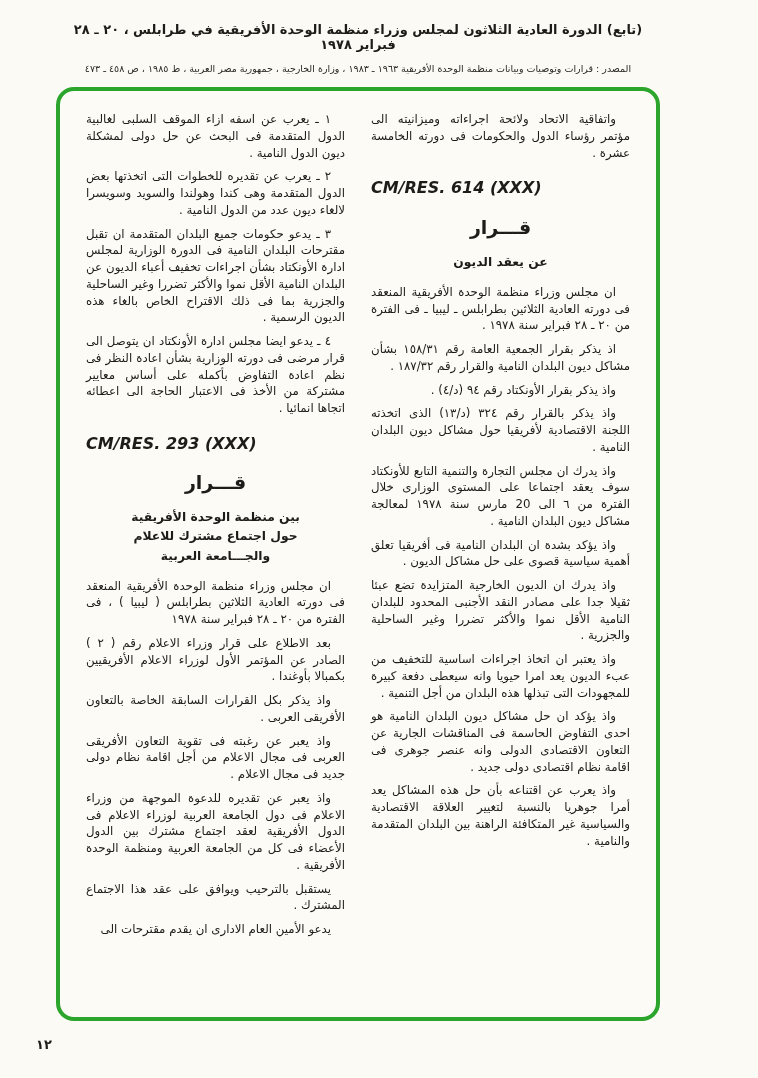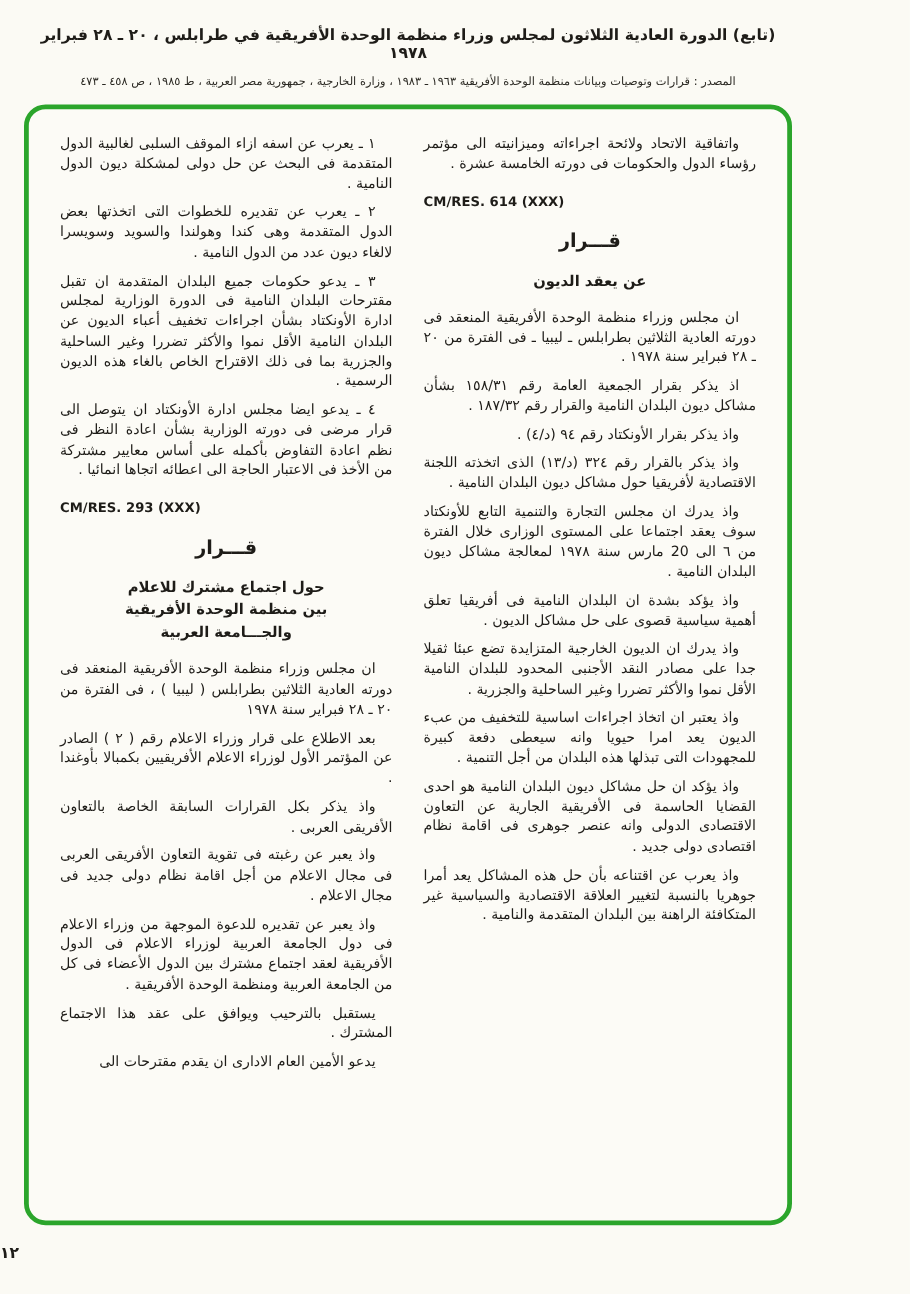--- a/index.html
+++ b/index.html
@@ -4,46 +4,46 @@
 <style>
   * { box-sizing: border-box; }
   html, body { margin: 0; padding: 0; }
   body {
     width: 758px; height: 1078px;
     background: #fbfaf4;
     font-family: "DejaVu Sans", sans-serif;
     color: #1e1c18;
     overflow: hidden;
   }
-  .page { width: 680px; height: 1078px; padding-top: 22px; position: relative; }
+  .page { width: 680px; height: 1078px; padding-top: 22px; position: relative; padding-left: 36px; }
 
   .doc-header { text-align: center; direction: rtl; padding: 0 28px; }
   .doc-title  { font-size: 13px; font-weight: bold; }
   .doc-source { font-size: 9.5px; margin-top: 11px; color: #2a2822; }
 
   .frame {
     margin: 13px 20px 0;
     height: 934px;
     border: 4px solid #2ba52b;
     border-radius: 18px;
     padding: 20px 26px 14px;
     background: #fcfbf6;
     overflow: hidden;
   }
   .columns { direction: rtl; display: flex; gap: 26px; height: 100%; }
   .col { flex: 1 1 0; text-align: justify; font-size: 11.8px; line-height: 1.42; }
   .col p { margin: 0 0 7px; text-indent: 14px; }
 
   .res-code {
     direction: ltr; text-align: left;
-    font-weight: bold; font-size: 11px;
-    margin: 16px 0 14px; text-indent: 0;
+    font-weight: bold; font-size: 16px;
+    margin: 16px 0 14px; text-indent: 0; font-style: italic;
   }
   .res-title {
-    font-size: 16px; font-weight: bold; text-align: center;
+    font-size: 19px; font-weight: bold; text-align: center;
     margin: 0 0 12px; letter-spacing: 1px;
   }
   .res-subtitle {
     font-size: 12.3px; font-weight: bold; text-align: center;
     margin: 0 0 12px; line-height: 1.55;
   }
   .page-number { font-size: 13px; margin-top: 16px; font-weight: bold; }
 </style>
 </head>
 <body>
@@ -64,34 +64,34 @@
         <div class="res-title">قـــرار</div>
         <div class="res-subtitle">عن يعقد الديون</div>
         <p>ان مجلس وزراء منظمة الوحدة الأفريقية المنعقد فى دورته العادية الثلاثين بطرابلس ـ ليبيا ـ فى الفترة من ٢٠ ـ ٢٨ فبراير سنة ١٩٧٨ .</p>
         <p>اذ يذكر بقرار الجمعية العامة رقم ١٥٨/٣١ بشأن مشاكل ديون البلدان النامية والقرار رقم ١٨٧/٣٢ .</p>
         <p>واذ يذكر بقرار الأونكتاد رقم ٩٤ (د/٤) .</p>
         <p>واذ يذكر بالقرار رقم ٣٢٤ (د/١٣) الذى اتخذته اللجنة الاقتصادية لأفريقيا حول مشاكل ديون البلدان النامية .</p>
         <p>واذ يدرك ان مجلس التجارة والتنمية التابع للأونكتاد سوف يعقد اجتماعا على المستوى الوزارى خلال الفترة من ٦ الى 20 مارس سنة ١٩٧٨ لمعالجة مشاكل ديون البلدان النامية .</p>
         <p>واذ يؤكد بشدة ان البلدان النامية فى أفريقيا تعلق أهمية سياسية قصوى على حل مشاكل الديون .</p>
         <p>واذ يدرك ان الديون الخارجية المتزايدة تضع عبئا ثقيلا جدا على مصادر النقد الأجنبى المحدود للبلدان النامية الأقل نموا والأكثر تضررا وغير الساحلية والجزرية .</p>
         <p>واذ يعتبر ان اتخاذ اجراءات اساسية للتخفيف من عبء الديون يعد امرا حيويا وانه سيعطى دفعة كبيرة للمجهودات التى تبذلها هذه البلدان من أجل التنمية .</p>
-        <p>واذ يؤكد ان حل مشاكل ديون البلدان النامية هو احدى القضايا الحاسمة فى الأفريقية الجارية عن التعاون الاقتصادى الدولى وانه عنصر جوهرى فى اقامة نظام اقتصادى دولى جديد .</p>
+        <p>واذ يؤكد ان حل مشاكل ديون البلدان النامية هو احدى التفاوض الحاسمة فى المناقشات الجارية عن التعاون الاقتصادى الدولى وانه عنصر جوهرى فى اقامة نظام اقتصادى دولى جديد .</p>
         <p>واذ يعرب عن اقتناعه بأن حل هذه المشاكل يعد أمرا جوهريا بالنسبة لتغيير العلاقة الاقتصادية والسياسية غير المتكافئة الراهنة بين البلدان المتقدمة والنامية .</p>
       </section>
 
       <section class="col">
         <p>١ ـ يعرب عن اسفه ازاء الموقف السلبى لغالبية الدول المتقدمة فى البحث عن حل دولى لمشكلة ديون الدول النامية .</p>
         <p>٢ ـ يعرب عن تقديره للخطوات التى اتخذتها بعض الدول المتقدمة وهى كندا وهولندا والسويد وسويسرا لالغاء ديون عدد من الدول النامية .</p>
         <p>٣ ـ يدعو حكومات جميع البلدان المتقدمة ان تقبل مقترحات البلدان النامية فى الدورة الوزارية لمجلس ادارة الأونكتاد بشأن اجراءات تخفيف أعباء الديون عن البلدان النامية الأقل نموا والأكثر تضررا وغير الساحلية والجزرية بما فى ذلك الاقتراح الخاص بالغاء هذه الديون الرسمية .</p>
         <p>٤ ـ يدعو ايضا مجلس ادارة الأونكتاد ان يتوصل الى قرار مرضى فى دورته الوزارية بشأن اعادة النظر فى نظم اعادة التفاوض بأكمله على أساس معايير مشتركة من الأخذ فى الاعتبار الحاجة الى اعطائه اتجاها انمائيا .</p>
         <div class="res-code">CM/RES. 293 (XXX)</div>
         <div class="res-title">قـــرار</div>
         <div class="res-subtitle">
+          <div>بين منظمة الوحدة الأفريقية</div>
           <div>حول اجتماع مشترك للاعلام</div>
-          <div>بين منظمة الوحدة الأفريقية</div>
           <div>والجـــامعة العربية</div>
         </div>
         <p>ان مجلس وزراء منظمة الوحدة الأفريقية المنعقد فى دورته العادية الثلاثين بطرابلس ( ليبيا ) ، فى الفترة من ٢٠ ـ ٢٨ فبراير سنة ١٩٧٨</p>
         <p>بعد الاطلاع على قرار وزراء الاعلام رقم ( ٢ ) الصادر عن المؤتمر الأول لوزراء الاعلام الأفريقيين بكمبالا بأوغندا .</p>
         <p>واذ يذكر بكل القرارات السابقة الخاصة بالتعاون الأفريقى العربى .</p>
         <p>واذ يعبر عن رغبته فى تقوية التعاون الأفريقى العربى فى مجال الاعلام من أجل اقامة نظام دولى جديد فى مجال الاعلام .</p>
         <p>واذ يعبر عن تقديره للدعوة الموجهة من وزراء الاعلام فى دول الجامعة العربية لوزراء الاعلام فى الدول الأفريقية لعقد اجتماع مشترك بين الدول الأعضاء فى كل من الجامعة العربية ومنظمة الوحدة الأفريقية .</p>
         <p>يستقبل بالترحيب ويوافق على عقد هذا الاجتماع المشترك .</p>
         <p>يدعو الأمين العام الادارى ان يقدم مقترحات الى</p>
       </section>

